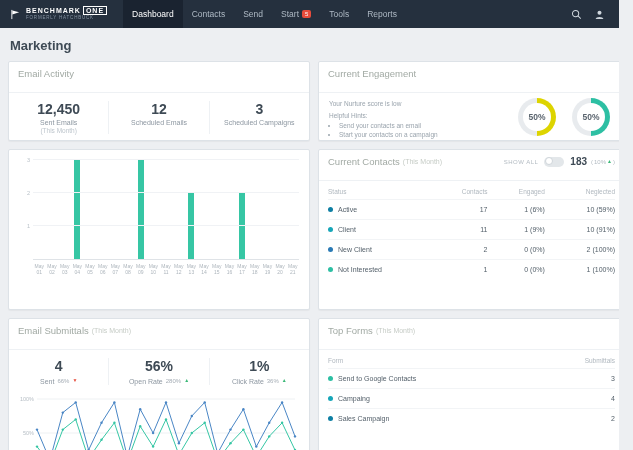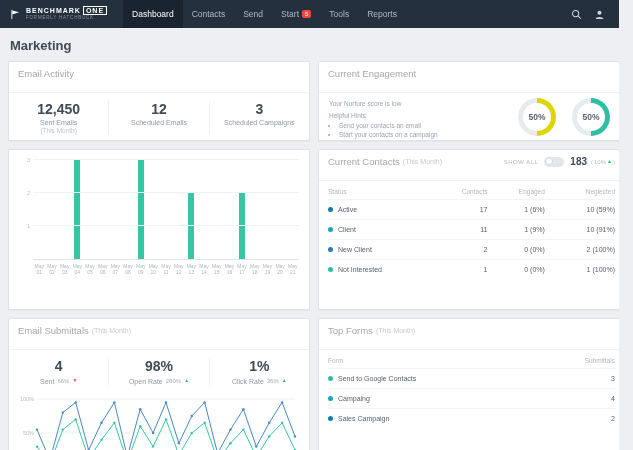--- a/index.html
+++ b/index.html
@@ -362,21 +362,21 @@
       <div class="stat-row">
           <div class="stat">
             <div class="stat-value">4</div>
             <div class="ep-label-row">
               <span class="stat-label">Sent</span>
               <span class="ep-delta">66%</span>
               <span class="tri down"></span>
             </div>
           </div>
           <div class="stat">
-            <div class="stat-value">98%</div>
+            <div class="stat-value">56%</div>
             <div class="ep-label-row">
               <span class="stat-label">Open Rate</span>
               <span class="ep-delta">280%</span>
               <span class="tri up"></span>
             </div>
           </div>
           <div class="stat">
             <div class="stat-value">1%</div>
             <div class="ep-label-row">
               <span class="stat-label">Click Rate</span>

